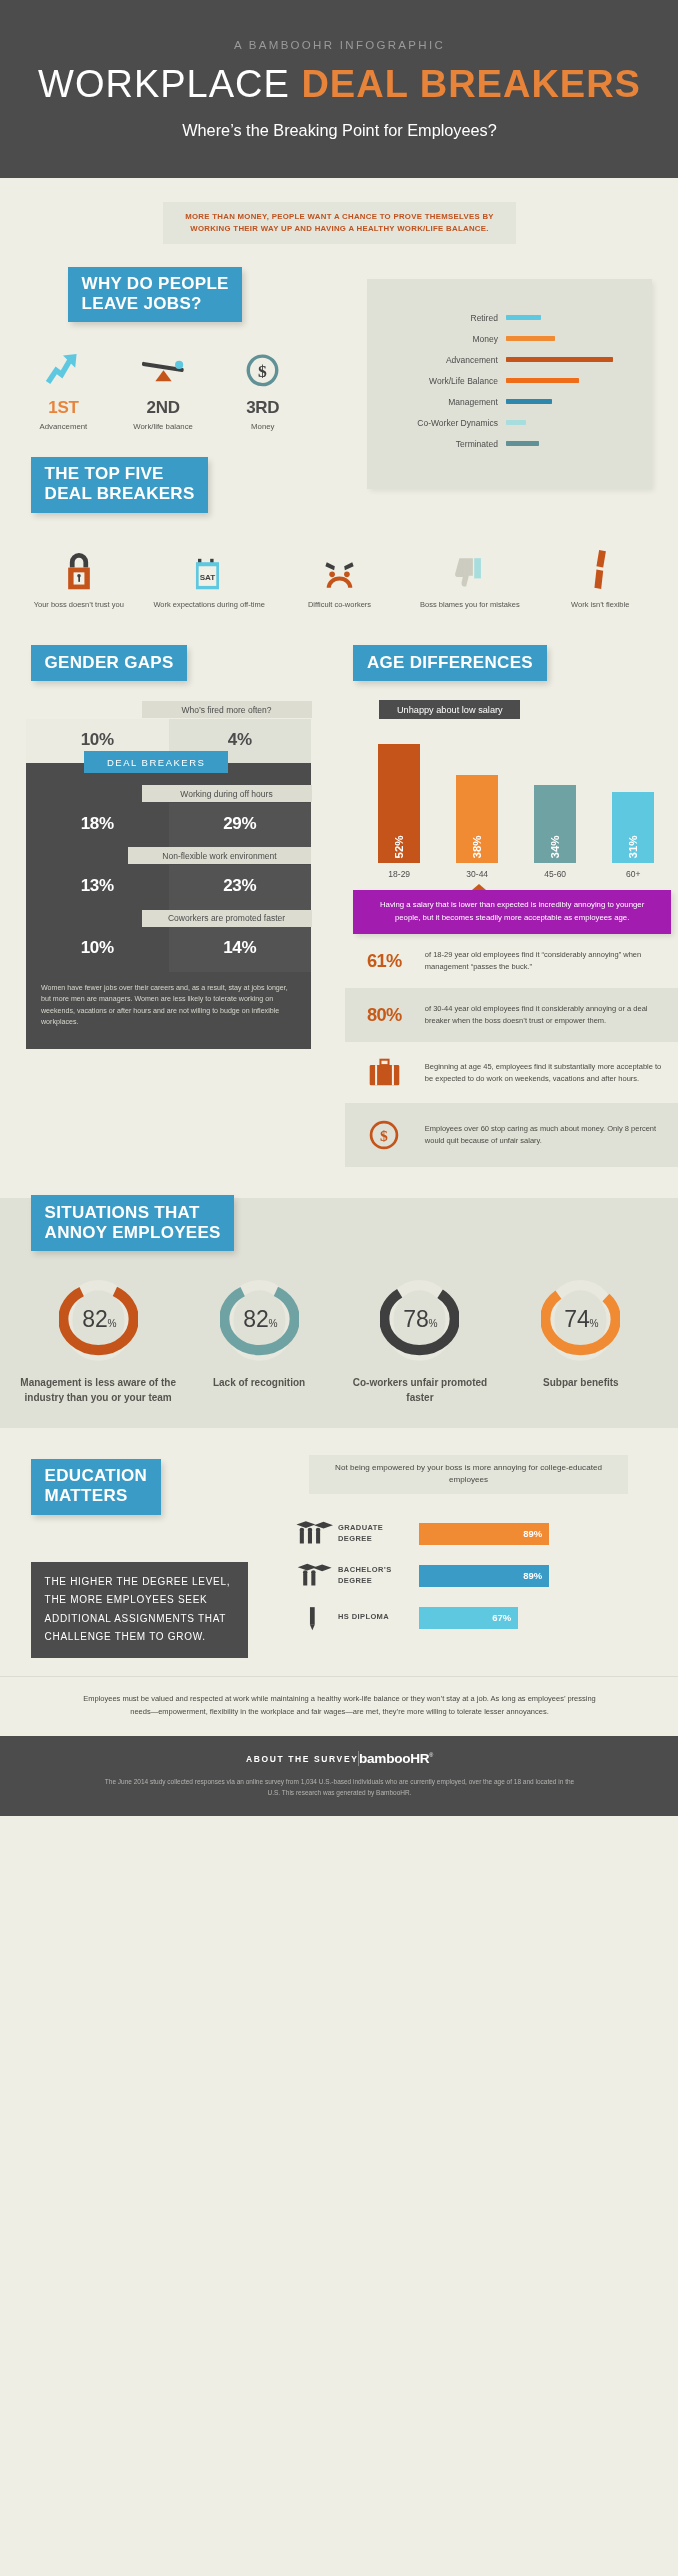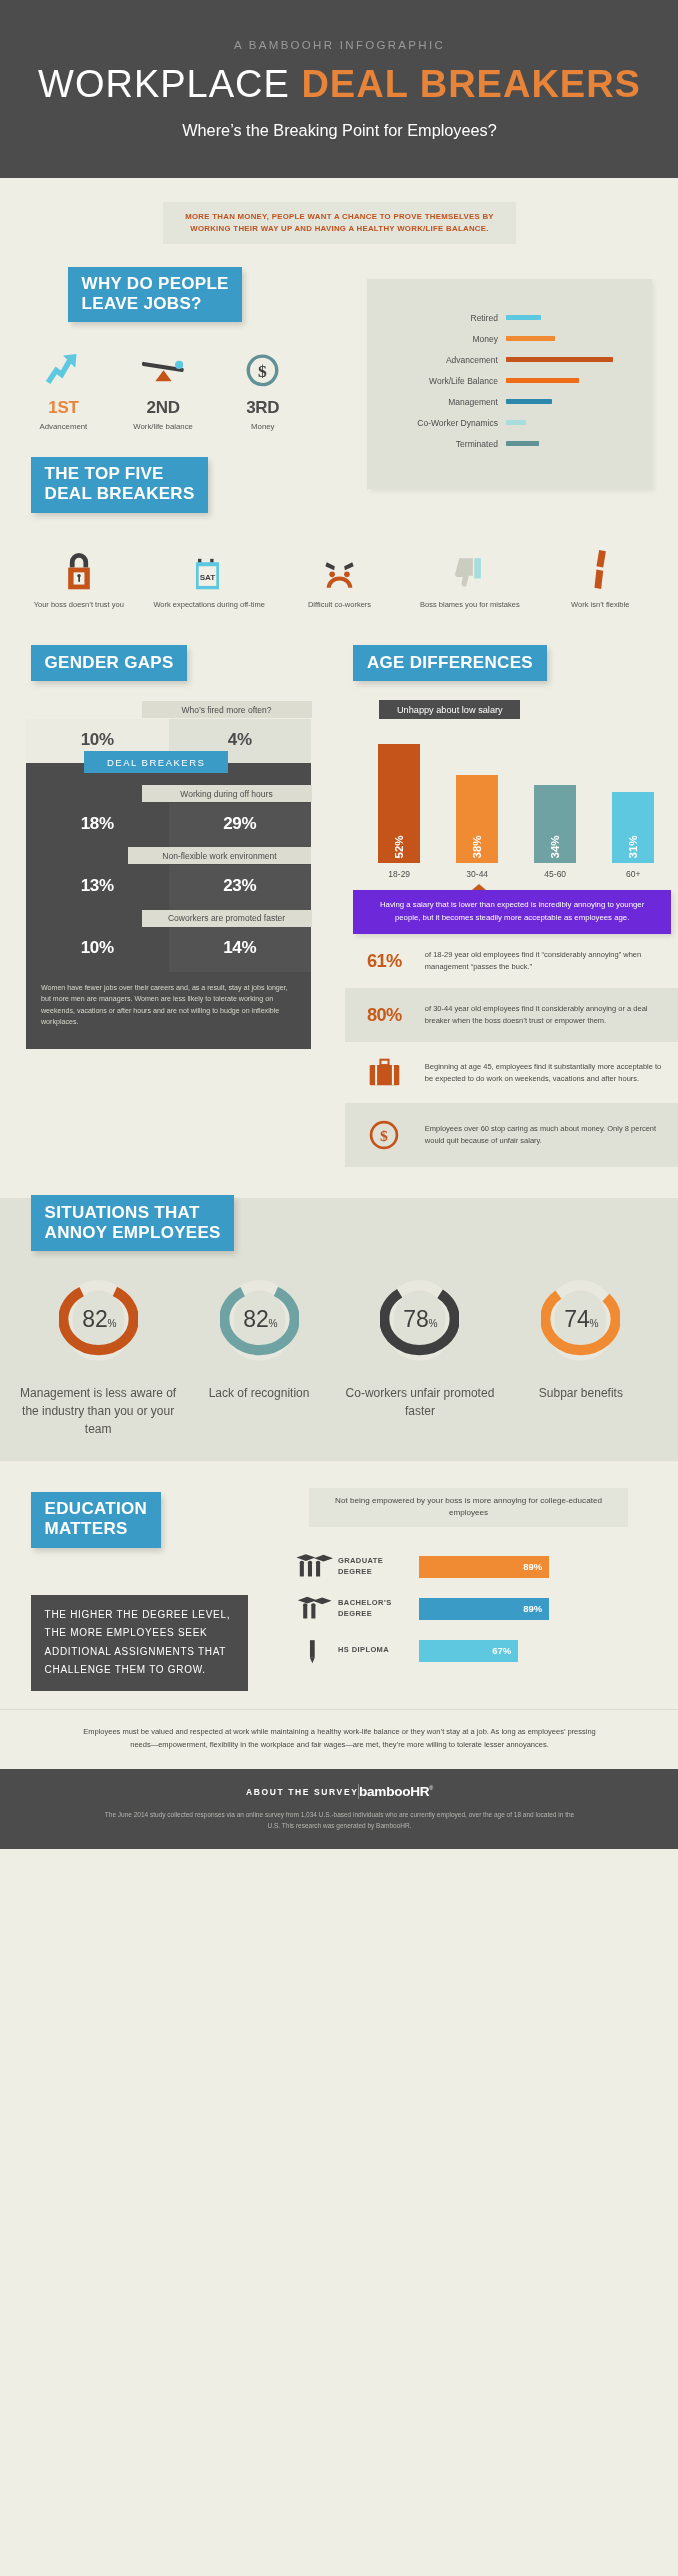--- a/index.html
+++ b/index.html
@@ -99,21 +99,21 @@
   .barchart { display:flex; align-items:flex-end; height:143px; margin:16.3px 0 0 15px; width:312px; }
   .bcol { flex:1; text-align:center; }
   .bbar { margin:0 auto; width:42px; position:relative; color:#fff; }
   .bbar span {
     position:absolute; left:50%; bottom:9.5px; transform:translateX(-50%) rotate(-90deg);
     transform-origin:center; font-size:11.5px; font-weight:700; white-space:nowrap;
   }
   .bcat { font-size:8.5px; color:#4c4c4c; margin-top:6.1px; font-weight:300; }
 
   .callout {
-    position:relative; background:#6d28d9; color:#fff; font-size:7.8px; line-height:1.6;
+    position:relative; background:#a21caf; color:#fff; font-size:7.8px; line-height:1.6;
     padding:9.5px 13.6px; margin:11px 8.1px 0 8.1px; text-align:center; font-weight:300;
     box-shadow:2.7px 3.4px 5.4px rgba(0,0,0,0.12);
   }
   .callout:before {
     content:""; position:absolute; top:-6.1px; left:119px;
     border-left:7.5px solid transparent; border-right:7.5px solid transparent;
     border-bottom:6.1px solid #c75a18;
   }
 
   .statrow { display:flex; align-items:center; padding:15px 12.2px 15px 8.1px; gap:9.5px; }
@@ -121,21 +121,21 @@
   .statnum { width:62px; text-align:center; font-size:18.3px; font-weight:700; color:#c75a18; letter-spacing:-0.7px;}
   .statico { width:62px; display:flex; justify-content:center; }
   .stattxt { flex:1; font-size:7.5px; color:#4a4a45; line-height:1.62; font-weight:300; }
 
   
   .sit { background:#e0e1d6; margin-top:31px; padding:0 0 23px; position:relative; }
   .sit-banner { margin:0 0 0 31px; position:relative; top:-2.7px; }
   .donuts { display:flex; margin:23px 17.7px 0; }
   .donut { flex:1; text-align:center; }
   .dchart { width:79px; height:84px; margin:0 auto; position:relative; }
-  .dlabel { font-size:12px; color:#55544f; line-height:1.5; margin-top:23px; font-weight:400; }
+  .dlabel { font-size:10px; color:#55544f; line-height:1.5; margin-top:14px; font-weight:700; }
 
   
   .edu { margin-top:31px; position:relative; padding-bottom:13.6px; }
   .edu-banner { margin-left:31px; }
   .edu-note {
     position:absolute; left:309px; top:-4.1px; width:319px; background:#e3e4da;
     font-size:8.1px; color:#4a4a45; text-align:center; padding:6.8px 11px; line-height:1.6; font-weight:300;
   }
   .darkbox {
     position:absolute; left:31px; top:103px; width:217px; background:#4c4c4c; color:#fff;

